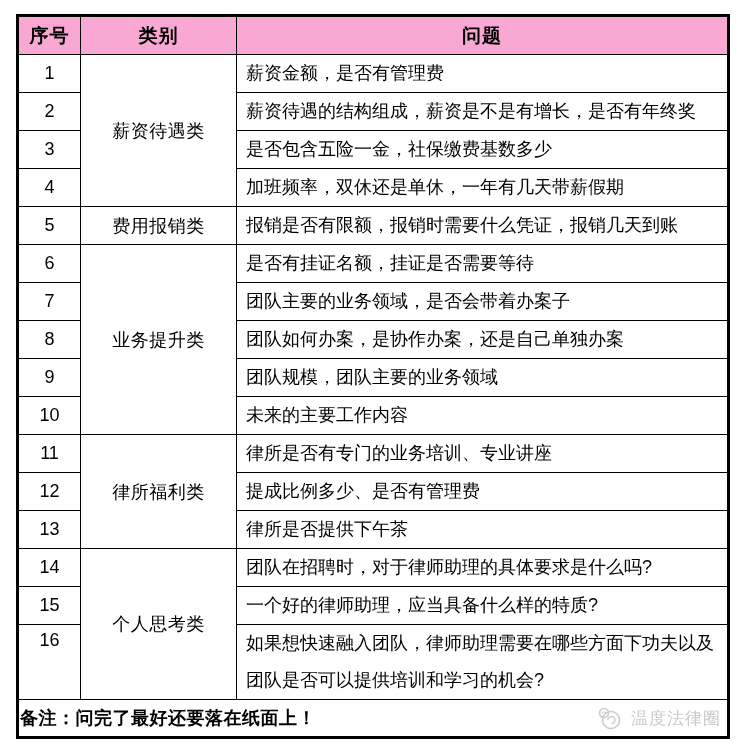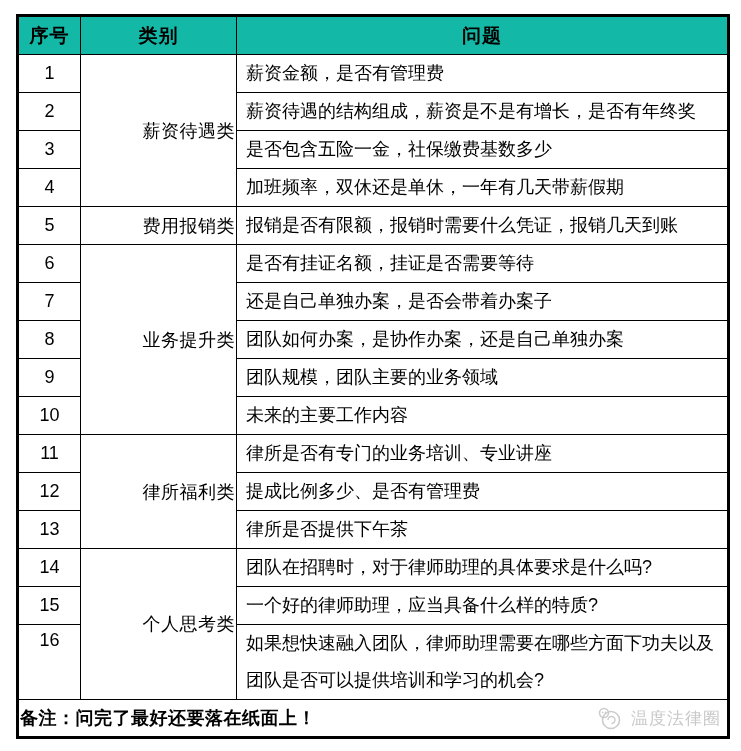--- a/index.html
+++ b/index.html
@@ -24,38 +24,38 @@
   }
   col.c-num { width: 63px; }
   col.c-cat { width: 156px; }
   col.c-q   { width: 492px; }
   .qa-table th, .qa-table td {
     border: 1.5px solid #000000;
     box-sizing: border-box;
     overflow: hidden;
   }
   .qa-table th {
-    background: #14b8a6;
+    background: #f9a8d4;
     font-size: 19px;
     font-weight: 700;
     height: 39px;
     vertical-align: middle;
     letter-spacing: 1px;
   }
   .qa-table td {
     font-size: 18px;
     height: 37px;
     vertical-align: middle;
     background: #ffffff;
   }
   td.num-cell {
     text-align: center;
   }
   td.cat-cell {
-    text-align: right;
+    text-align: center;
     letter-spacing: 0.5px;
   }
   td.q-cell {
     text-align: left;
     padding: 0 9px;
     line-height: 37px;
   }
   td.footer-cell {
     font-weight: 700;
     height: 38px;
@@ -122,21 +122,21 @@
         <td class="q-cell">报销是否有限额，报销时需要什么凭证，报销几天到账</td>
       </tr>
 
       <tr>
         <td class="num-cell">6</td>
         <td class="cat-cell" rowspan="5">业务提升类</td>
         <td class="q-cell">是否有挂证名额，挂证是否需要等待</td>
       </tr>
       <tr>
         <td class="num-cell">7</td>
-        <td class="q-cell">还是自己单独办案，是否会带着办案子</td>
+        <td class="q-cell">团队主要的业务领域，是否会带着办案子</td>
       </tr>
       <tr>
         <td class="num-cell">8</td>
         <td class="q-cell">团队如何办案，是协作办案，还是自己单独办案</td>
       </tr>
       <tr>
         <td class="num-cell">9</td>
         <td class="q-cell">团队规模，团队主要的业务领域</td>
       </tr>
       <tr>

